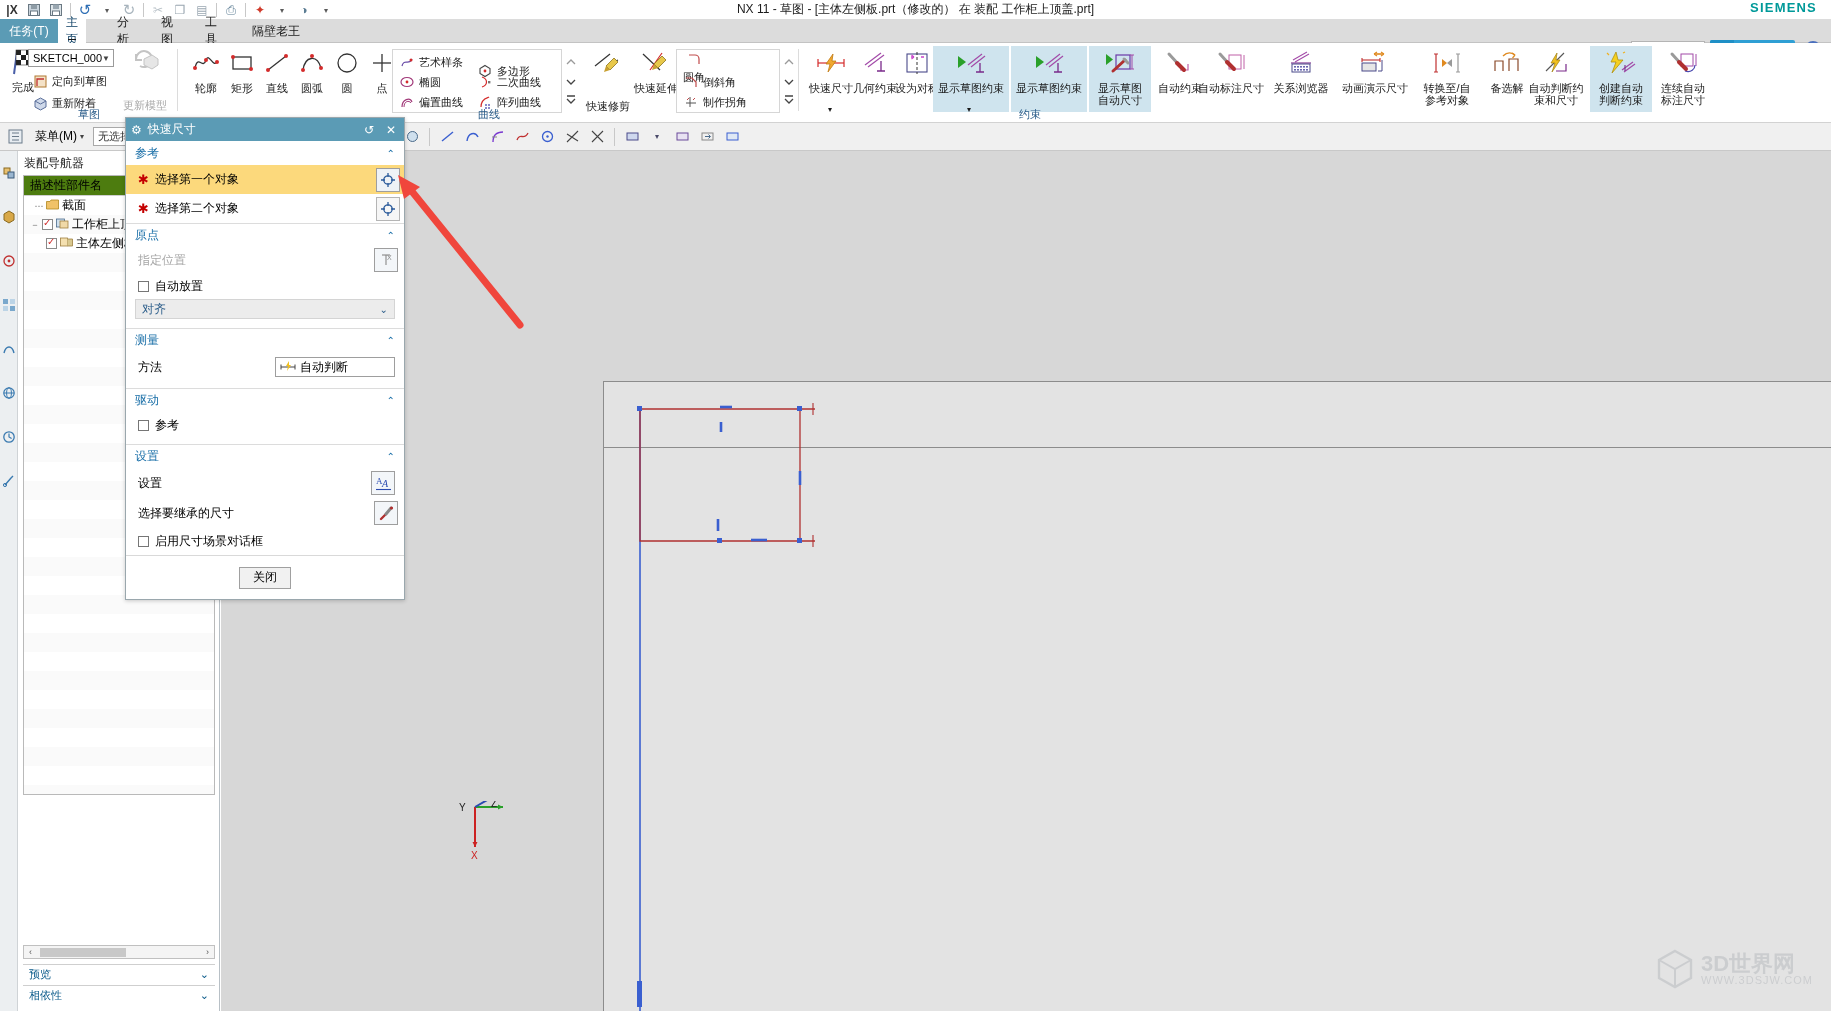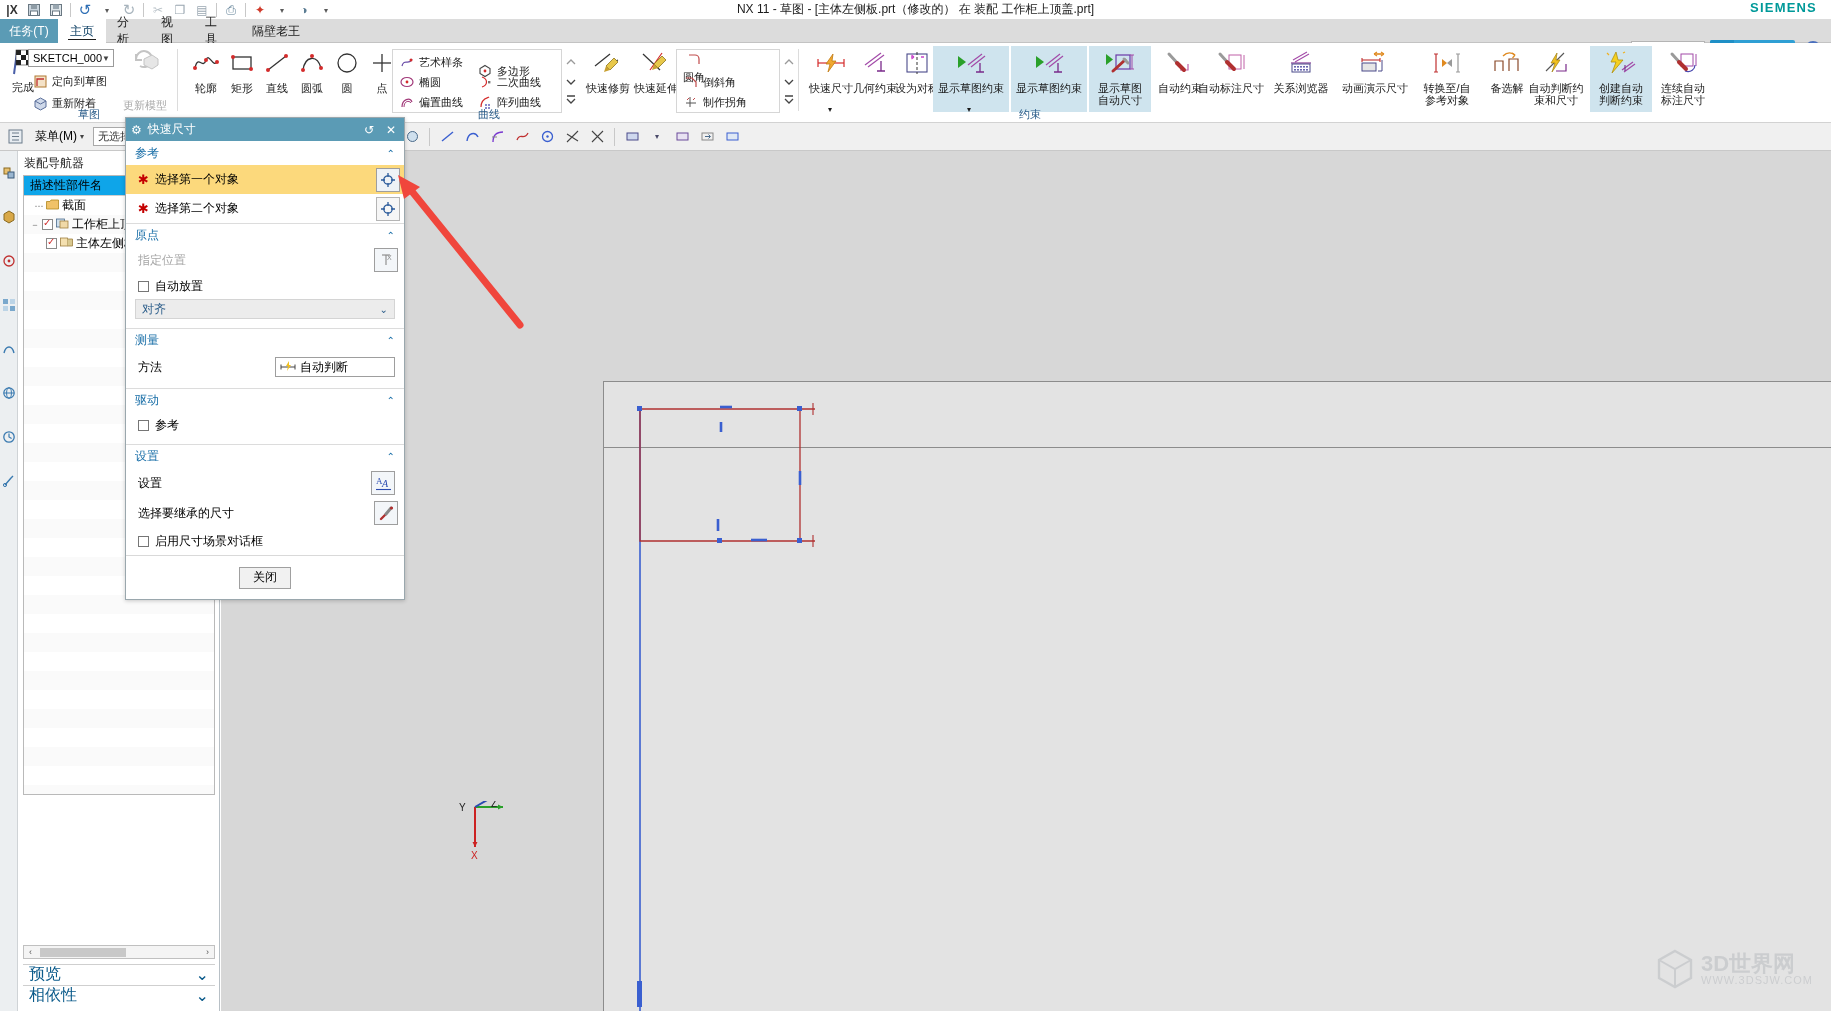--- a/index.html
+++ b/index.html
@@ -162,21 +162,21 @@
   }
   .nav-title {
     position: absolute; left: 0; top: 4px; width: 202px; height: 18px;
     font-size: 12px; color: #1a1a1a; padding-left: 6px;
   }
   .nav-tree {
     position: absolute; left: 5px; top: 24px; width: 192px; height: 620px;
     border: 1px solid #b9b9b9; background: #ffffff; overflow: hidden;
   }
   .tree-header {
-    height: 20px; border-bottom: 1px solid #cfcfcf; background: #0ea5e9;
+    height: 20px; border-bottom: 1px solid #cfcfcf; background: #4d7c0f;
     display: flex; align-items: center; justify-content: space-between;
     padding: 0 6px; font-size: 12px;
   }
   .tree-row {
     height: 19px; display: flex; align-items: center; font-size: 12px;
     white-space: nowrap; overflow: hidden;
   }
   .tree-row .tw { width: 14px; text-align: center; color: #777; font-size: 9px; }
   .tree-row .chk {
     width: 11px; height: 11px; border: 1px solid #8a8a8a; background: #fff;
@@ -196,21 +196,21 @@
     border: 1px solid #c0c0c0; background: #f4f4f4;
     display: flex; align-items: center; justify-content: space-between;
   }
   .hscroll .arrow { width: 13px; text-align: center; font-size: 9px; color: #555; }
   .hscroll .thumb { position: absolute; left: 16px; top: 2px; width: 86px; height: 9px; background: #c8c8c8; }
 
   .collapsible {
     position: absolute; left: 5px; width: 192px; height: 20px;
     border-top: 1px solid #cfcfcf;
     display: flex; align-items: center; justify-content: space-between;
-    padding: 0 6px; font-size: 16px; color: #0a5a8a; background: #ffffff;
+    padding: 0 6px; font-size: 11px; color: #0a5a8a; background: #ffffff;
   }
 
   
   .viewport {
     position: absolute; left: 221px; top: 151px; width: 1610px; height: 860px;
     background: #d7d7d7;
   }
   .canvas-white {
     position: absolute; left: 382px; top: 230px; width: 1228px; height: 630px;
     background: #e3e3e3;
@@ -333,21 +333,21 @@
     <div class="qicon" style="color:#5b7c93;">⎙</div>
     <div class="sep"></div>
     <div class="qicon" style="color:#d03a2a;">✦</div>
     <div class="qicon" style="font-size:8px;">▾</div>
     <div class="qicon" style="color:#5b7c93;">◑</div>
     <div class="qicon" style="font-size:8px;">▾</div>
   </div>
 
   <div class="tabstrip">
     <div class="tab-task">任务(T)</div>
-    <div class="tab active" style="left:58px;width:48px;">主页</div>
+    <div class="tab active" style="left:58px;width:28px;">主页</div>
     <div class="tab" style="left:106px;width:44px;">分析</div>
     <div class="tab" style="left:150px;width:44px;">视图</div>
     <div class="tab" style="left:194px;width:44px;">工具</div>
     <div class="tab" style="left:238px;width:76px;">隔壁老王</div>
 
     <div class="searchbox">查找命令</div>
     <div class="netbadge">
       <div class="cloud">
         <svg width="16" height="12" viewBox="0 0 16 12">
             <circle cx="5" cy="6" r="3.2" fill="none" stroke="#fff" stroke-width="1.6"></circle>
@@ -548,21 +548,21 @@
       <div style="position:absolute;left:386px;top:12px;"><svg width="12" height="8" viewBox="0 0 12 8">
             <path d="M2 6 L6 2 L10 6" stroke="#9a9a9a" fill="none" stroke-width="1.3"></path>
           </svg></div>
       <div style="position:absolute;left:386px;top:32px;"><svg width="12" height="8" viewBox="0 0 12 8">
             <path d="M2 2 L6 6 L10 2" stroke="#444" fill="none" stroke-width="1.3"></path>
           </svg></div>
       <div style="position:absolute;left:386px;top:50px;"><svg width="12" height="10" viewBox="0 0 12 10">
             <path d="M2 2 L10 2 M2 5 L6 9 L10 5" stroke="#444" fill="none" stroke-width="1.3"></path>
           </svg></div>
 
-      <div class="bigbtn" style="left:402px;">
+      <div class="bigbtn" style="left:402px;justify-content:space-between;">
         <div class="ic">
           <svg width="32" height="26" viewBox="0 0 32 26">
               <line x1="3" y1="16" x2="18" y2="4" stroke="#333" stroke-width="1.2"></line>
               <line x1="18" y1="16" x2="27" y2="9" stroke="#333" stroke-width="1.2" stroke-dasharray="2 2"></line>
               <path d="M14 16 L22 8 L26 12 L18 20 Z" fill="#e8c84a" stroke="#8a7420" stroke-width="0.8"></path>
               <path d="M14 16 L18 20 L12 22 Z" fill="#c8a030"></path>
             </svg>
         </div>
         <div class="lbl">快速修剪</div>
       </div>

